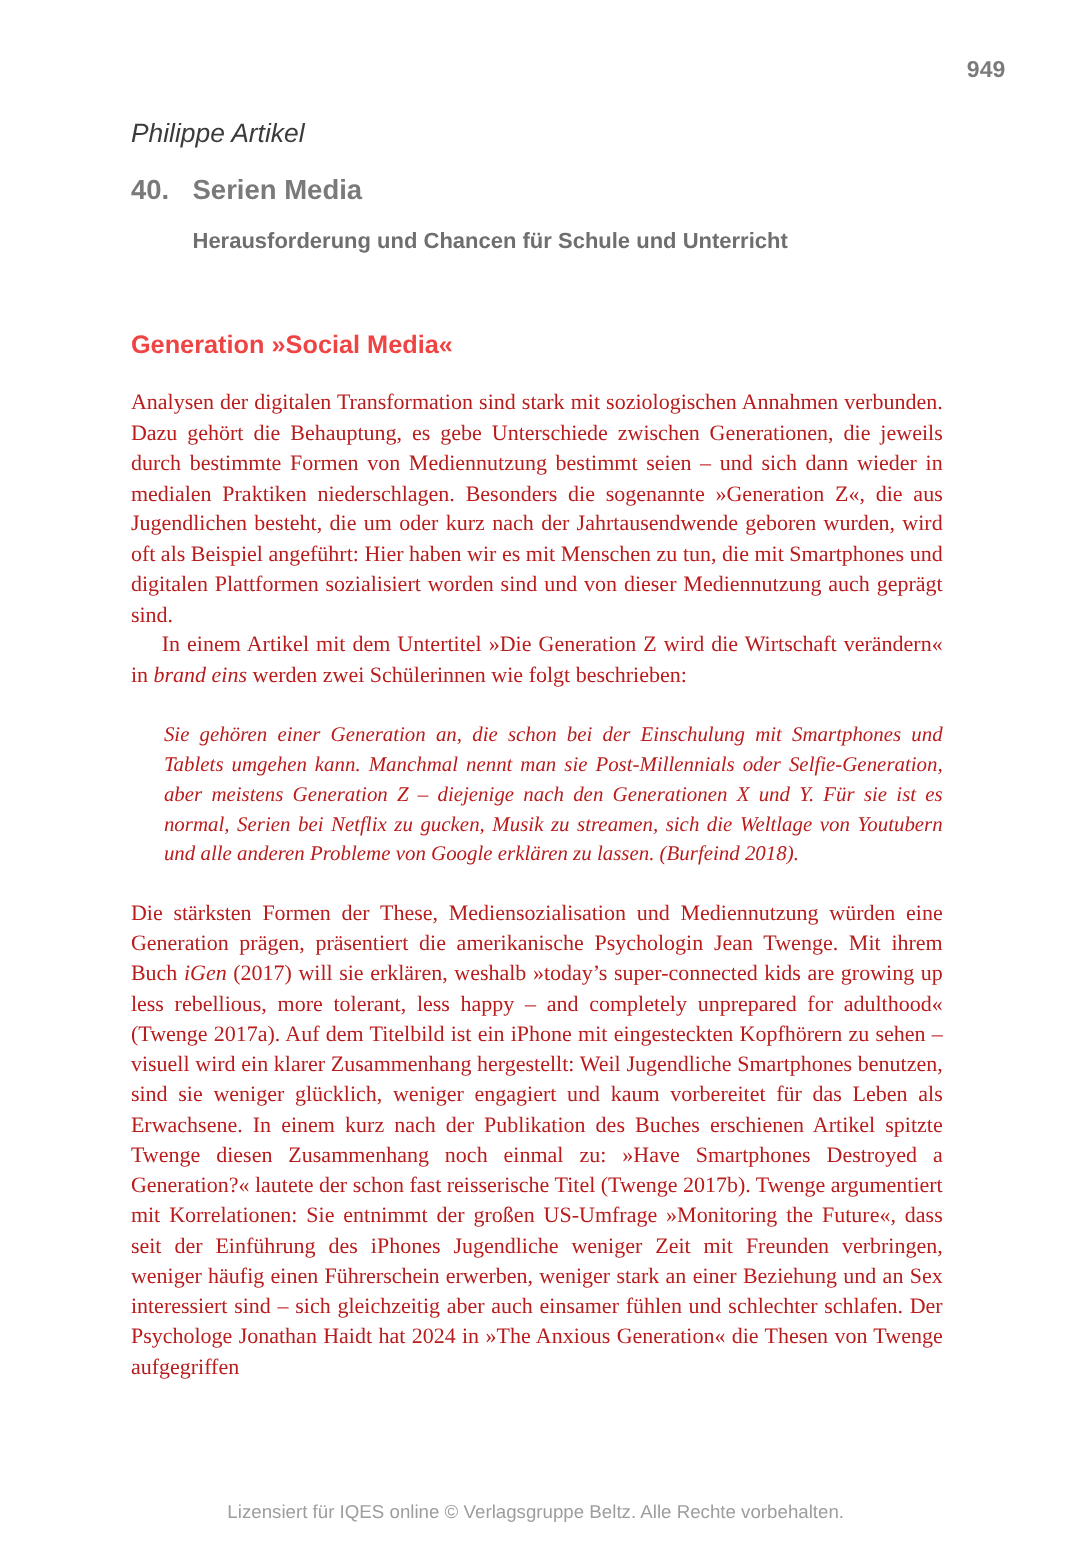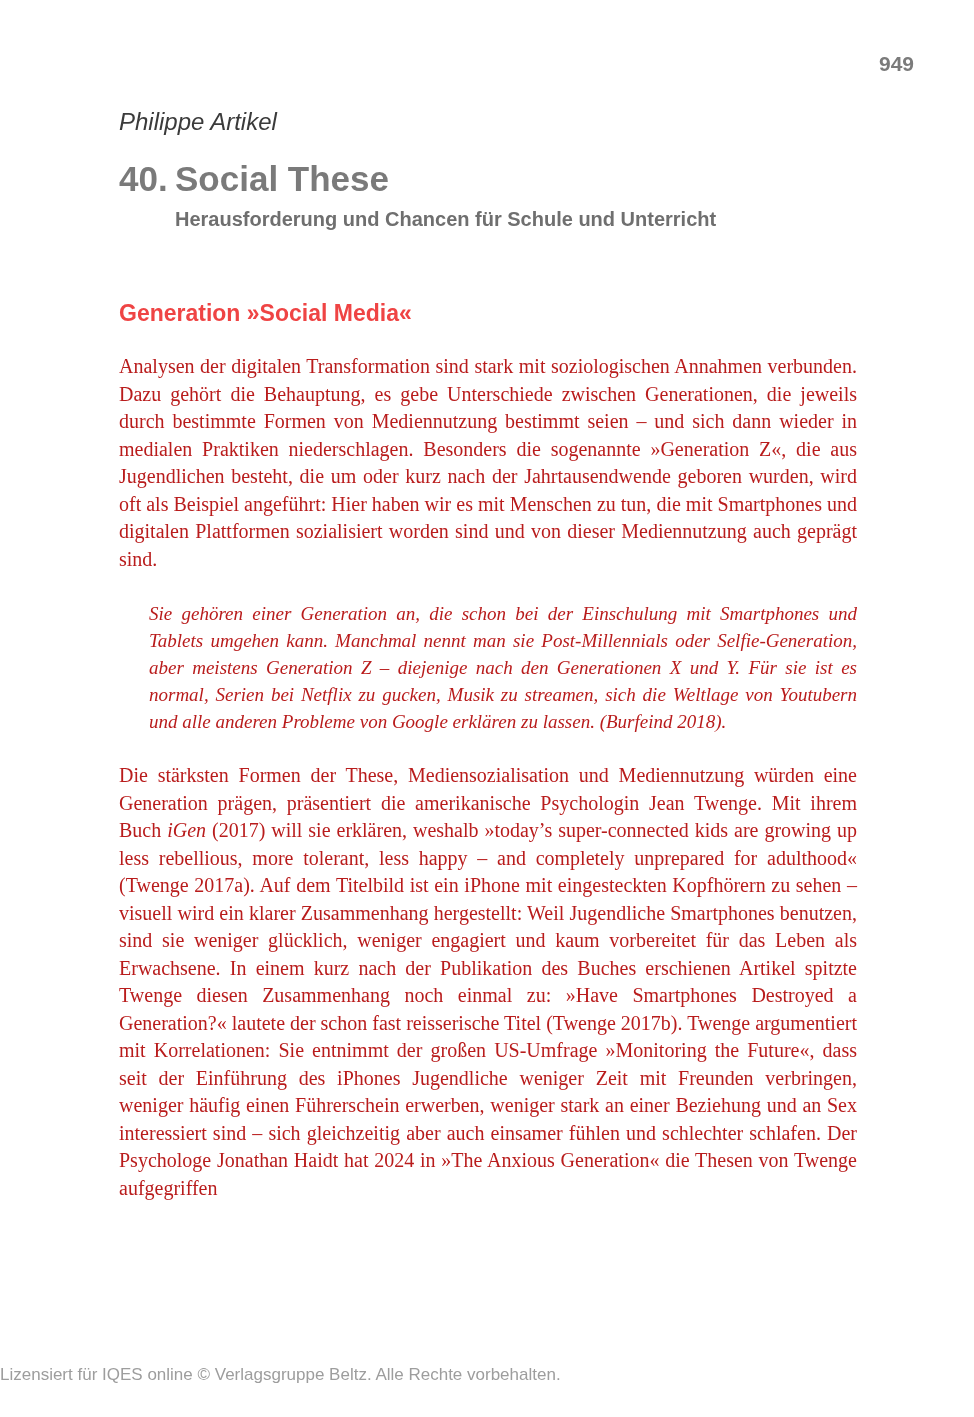--- a/index.html
+++ b/index.html
@@ -45,21 +45,21 @@
   }
 
   .chapter-heading {
     position: absolute;
     left: 0;
     top: 160px;
     display: flex;
     align-items: flex-start;
     font-family: "Liberation Sans", sans-serif;
     font-weight: 700;
-    font-size: 35px;
+    font-size: 25px;
     color: #7a7a7a;
     line-height: 1.1;
   }
   .chapter-number {
     width: 56px;
     flex: 0 0 56px;
   }
   .chapter-title {
     white-space: nowrap;
   }
@@ -121,44 +121,46 @@
   }
   .article-body blockquote.quote + p.para {
     margin-top: 10px;
   }
 
   .footer-license {
     position: absolute;
     left: 0;
     top: 1365px;
     width: 974px;
+    text-align: center;
     font-family: "Liberation Sans", sans-serif;
     font-size: 17px;
     color: #9d9d9d;
   }
 </style>
 </head>
 <body>
 
 <div class="page-number">949</div>
 
 <div class="content">
 
   <div class="author">Philippe Artikel</div>
 
   <div class="chapter-heading">
     <span class="chapter-number">40.</span>
-    <span class="chapter-title">Social These</span>
+    <span class="chapter-title">Serien Media</span>
   </div>
 
   <div class="chapter-subtitle">Herausforderung und Chancen für Schule und Unterricht</div>
 
   <div class="section-heading">Generation »Social Media«</div>
 
   <div class="article-body">
       <p class="para"><span>Analysen der digitalen Transformation sind stark mit soziologischen Annahmen verbunden. Dazu gehört die Behauptung, es gebe Unterschiede zwischen Generationen, die jeweils durch bestimmte Formen von Mediennutzung bestimmt seien – und sich dann wieder in medialen Praktiken niederschlagen. Besonders die sogenannte »Generation Z«, die aus Jugendlichen besteht, die um oder kurz nach der Jahrtausendwende geboren wurden, wird oft als Beispiel angeführt: Hier haben wir es mit Menschen zu tun, die mit Smartphones und digitalen Plattformen sozialisiert worden sind und von dieser Mediennutzung auch geprägt sind.</span></p>
+      <p class="para indent"><span>In einem Artikel mit dem Untertitel »Die Generation Z wird die Wirtschaft verändern« in </span><em>brand eins</em><span> werden zwei Schülerinnen wie folgt beschrieben:</span></p>
       <blockquote class="quote"><span>Sie gehören einer Generation an, die schon bei der Einschulung mit Smartphones und Tablets umgehen kann. Manchmal nennt man sie Post-Millennials oder Selfie-Generation, aber meistens Generation Z – diejenige nach den Generationen X und Y. Für sie ist es normal, Serien bei Netflix zu gucken, Musik zu streamen, sich die Weltlage von Youtubern und alle anderen Probleme von Google erklären zu lassen. (Burfeind 2018).</span></blockquote>
       <p class="para"><span>Die stärksten Formen der These, Mediensozialisation und Mediennutzung würden eine Generation prägen, präsentiert die amerikanische Psychologin Jean Twenge. Mit ihrem Buch </span><em>iGen</em><span> (2017) will sie erklären, weshalb »today’s super-connected kids are growing up less rebellious, more tolerant, less happy – and completely unprepared for adulthood« (Twenge 2017a). Auf dem Titelbild ist ein iPhone mit eingesteckten Kopfhörern zu sehen – visuell wird ein klarer Zusammenhang hergestellt: Weil Jugendliche Smartphones benutzen, sind sie weniger glücklich, weniger engagiert und kaum vorbereitet für das Leben als Erwachsene. In einem kurz nach der Publikation des Buches erschienen Artikel spitzte Twenge diesen Zusammenhang noch einmal zu: »Have Smartphones Destroyed a Generation?« lautete der schon fast reisserische Titel (Twenge 2017b). Twenge argumentiert mit Korrelationen: Sie entnimmt der großen US-Umfrage »Monitoring the Future«, dass seit der Einführung des iPhones Jugendliche weniger Zeit mit Freunden verbringen, weniger häufig einen Führerschein erwerben, weniger stark an einer Beziehung und an Sex interessiert sind – sich gleichzeitig aber auch einsamer fühlen und schlechter schlafen. Der Psychologe Jonathan Haidt hat 2024 in »The Anxious Generation« die Thesen von Twenge aufgegriffen</span></p>
     </div>
 
 </div>
 
 <div class="footer-license">Lizensiert für IQES online © Verlagsgruppe Beltz. Alle Rechte vorbehalten.</div>
 
 </body></html>

